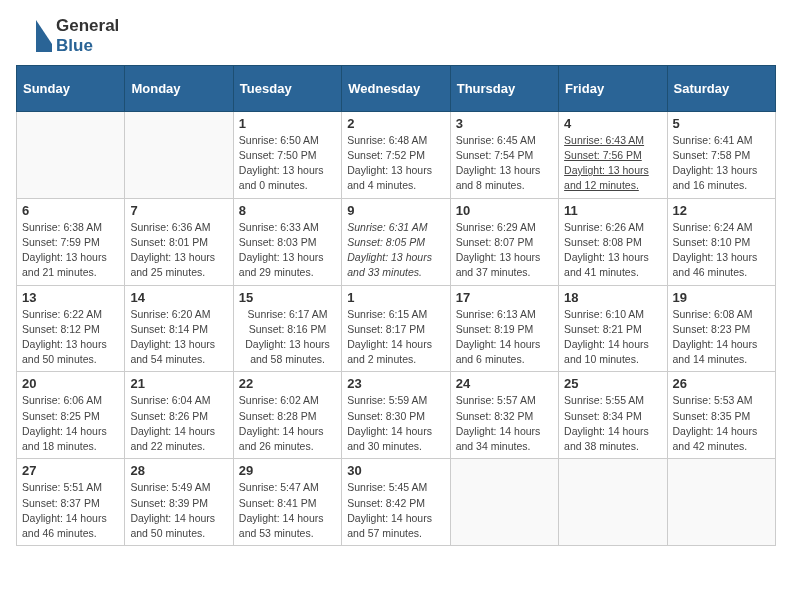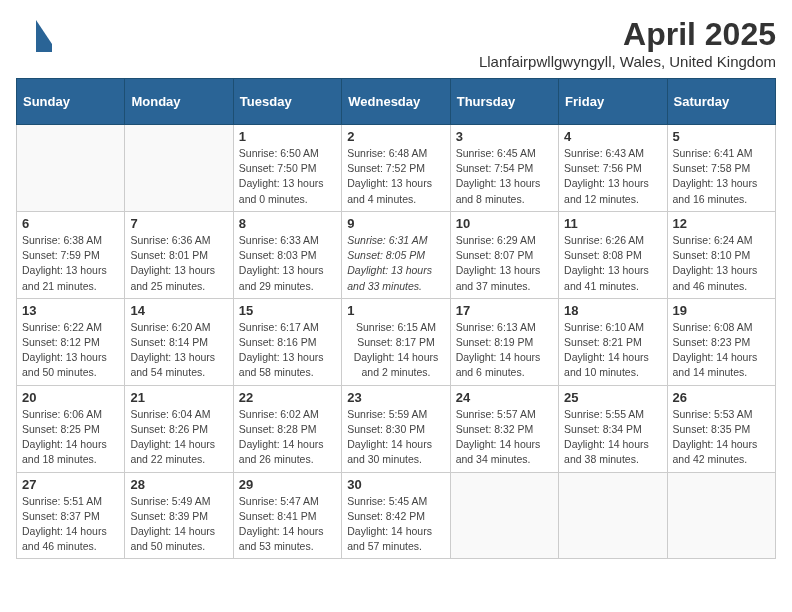--- a/index.html
+++ b/index.html
@@ -85,25 +85,25 @@
 
 <div class="header-area">
   <div class="logo">
     <div class="logo-wrapper">
       <div style="margin-right:4px;">
         <svg width="36" height="36" viewBox="0 0 36 36">
           <rect x="0" y="0" width="36" height="36" fill="white"></rect>
           <polygon points="20,4 36,28 36,36 20,36" fill="#2a6496"></polygon>
         </svg>
       </div>
+      <div class="logo-text-wrapper">
+        <span style="font-size:17px;font-weight:bold;color:#333;line-height:1.2;">General</span>
+        <span style="font-size:17px;font-weight:bold;color:#2a6496;line-height:1.2;">Blue</span>
+      </div>
     </div>
-  </div>
-  <div class="title-area">
-    <div class="month-title">April 2025</div>
-    <div class="location-title">Llanfairpwllgwyngyll, Wales, United Kingdom</div>
   </div>
 </div>
 
 <table class="calendar">
   <thead>
     <tr>
     <th>Sunday</th>
         <th>Monday</th>
         <th>Tuesday</th>
         <th>Wednesday</th>
@@ -129,21 +129,21 @@
 Daylight: 13 hours and 4 minutes.</div>
         </td>
         <td>
           <div class="day-number">3</div>
           <div class="day-info" style="white-space: pre-line;">Sunrise: 6:45 AM
 Sunset: 7:54 PM
 Daylight: 13 hours and 8 minutes.</div>
         </td>
         <td>
           <div class="day-number">4</div>
-          <div class="day-info" style="white-space: pre-line;">Sunrise: 6:43 AM
+          <div class="day-info" style="white-space: pre-line; text-decoration: underline;">Sunrise: 6:43 AM
 Sunset: 7:56 PM
 Daylight: 13 hours and 12 minutes.</div>
         </td>
         <td>
           <div class="day-number">5</div>
           <div class="day-info" style="white-space: pre-line;">Sunrise: 6:41 AM
 Sunset: 7:58 PM
 Daylight: 13 hours and 16 minutes.</div>
         </td>
       </tr>
@@ -199,27 +199,27 @@
 Daylight: 13 hours and 50 minutes.</div>
         </td>
         <td>
           <div class="day-number">14</div>
           <div class="day-info" style="white-space: pre-line;">Sunrise: 6:20 AM
 Sunset: 8:14 PM
 Daylight: 13 hours and 54 minutes.</div>
         </td>
         <td>
           <div class="day-number">15</div>
-          <div class="day-info" style="white-space: pre-line;">Sunrise: 6:17 AM
+          <div class="day-info" style="white-space: pre-line; text-align: center;">Sunrise: 6:17 AM
 Sunset: 8:16 PM
 Daylight: 13 hours and 58 minutes.</div>
         </td>
         <td>
           <div class="day-number">1</div>
-          <div class="day-info" style="white-space: pre-line; text-align: center;">Sunrise: 6:15 AM
+          <div class="day-info" style="white-space: pre-line;">Sunrise: 6:15 AM
 Sunset: 8:17 PM
 Daylight: 14 hours and 2 minutes.</div>
         </td>
         <td>
           <div class="day-number">17</div>
           <div class="day-info" style="white-space: pre-line;">Sunrise: 6:13 AM
 Sunset: 8:19 PM
 Daylight: 14 hours and 6 minutes.</div>
         </td>
         <td>

